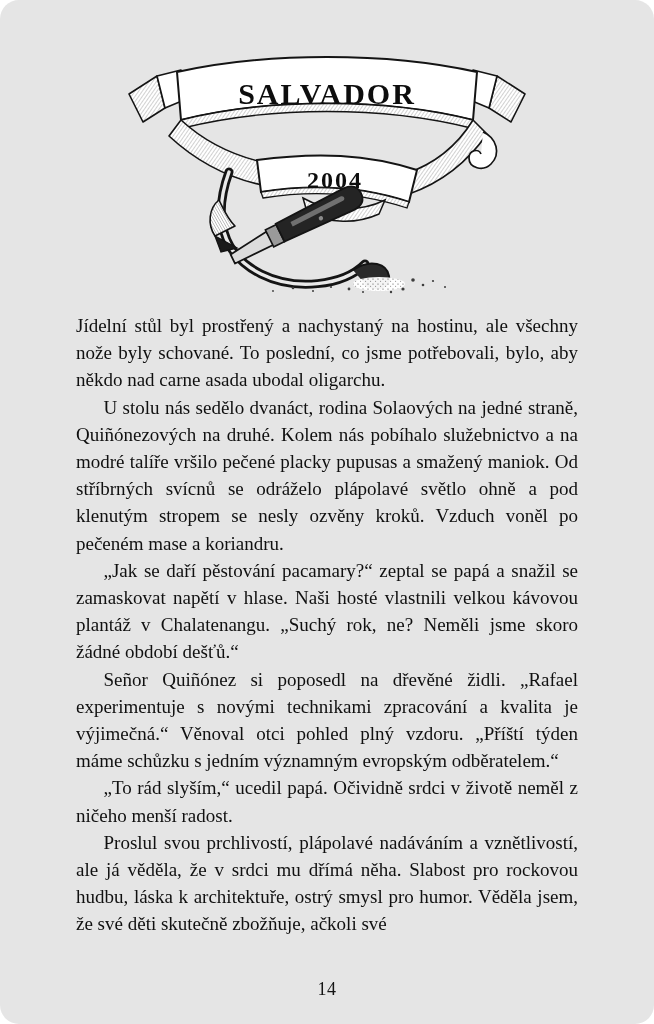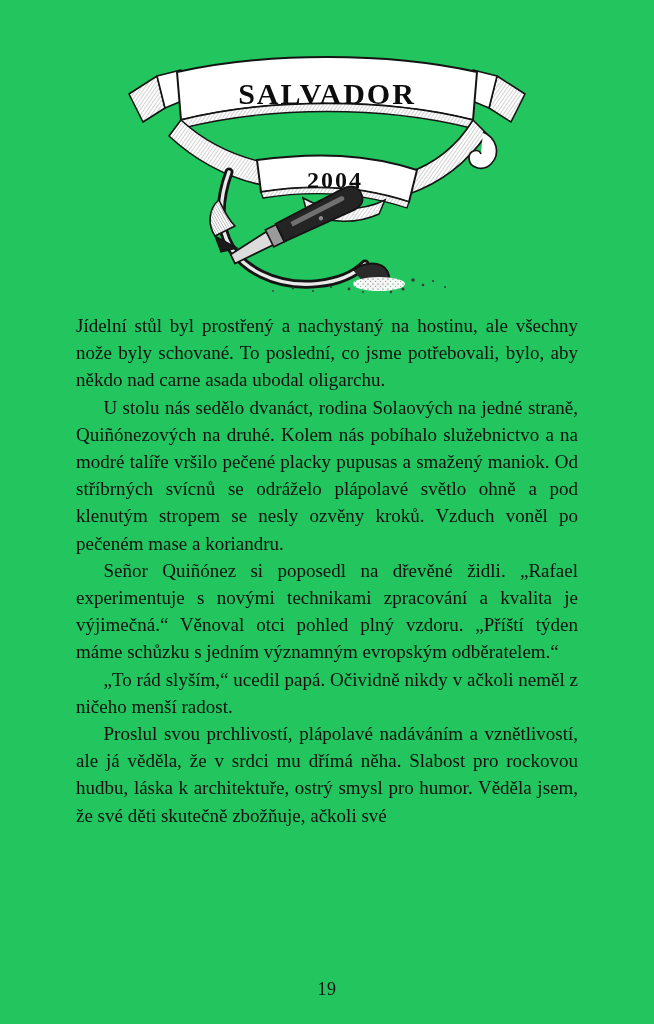--- a/index.html
+++ b/index.html
@@ -12,21 +12,22 @@
     height: 1024px;
     position: relative;
     overflow: hidden;
     font-family: "Liberation Serif", "DejaVu Serif", serif;
     color: #101010;
   }
 
   .page {
     position: absolute;
     inset: 0;
-    background: #22c55e;
+    background: #e5e5e5;
+    border-radius: 19px;
   }
 
   
   .ornament {
     position: absolute;
     left: 0;
     right: 0;
     top: 48px;
     height: 246px;
     display: flex;
@@ -184,20 +185,21 @@
           <circle cx="328" cy="239" r="1.0"></circle>
         <circle cx="274" cy="244" r="1.2"></circle>
           <circle cx="246" cy="244" r="1.0"></circle>
       </g>
     </svg>
   </div>
 
   <div class="textblock">
     <p>Jídelní stůl byl prostřený a nachystaný na hostinu, ale všechny nože byly schované. To poslední, co jsme potřebovali, bylo, aby někdo nad carne asada ubodal oligarchu.</p>
     <p>U stolu nás sedělo dvanáct, rodina Solaových na jedné straně, Quiñónezových na druhé. Kolem nás pobíhalo služebnictvo a na modré talíře vršilo pečené placky pupusas a smažený maniok. Od stříbrných svícnů se odráželo plápolavé světlo ohně a pod klenutým stropem se nesly ozvěny kroků. Vzduch voněl po pečeném mase a koriandru.</p>
+    <p>„Jak se daří pěstování pacamary?“ zeptal se papá a snažil se zamaskovat napětí v hlase. Naši hosté vlastnili velkou kávovou plantáž v Chalatenangu. „Suchý rok, ne? Neměli jsme skoro žádné období dešťů.“</p>
     <p>Señor Quiñónez si poposedl na dřevěné židli. „Rafael experimentuje s novými technikami zpracování a kvalita je výjimečná.“ Věnoval otci pohled plný vzdoru. „Příští týden máme schůzku s jedním významným evropským odběratelem.“</p>
-    <p>„To rád slyším,“ ucedil papá. Očividně nikdy v ačkoli neměl z ničeho menší radost.</p>
+    <p>„To rád slyším,“ ucedil papá. Očividně srdci v životě neměl z ničeho menší radost.</p>
     <p>Proslul svou prchlivostí, plápolavé nadáváním a vznětlivostí, ale já věděla, že v srdci mu dřímá něha. Slabost pro rockovou hudbu, láska k architektuře, ostrý smysl pro humor. Věděla jsem, že své děti skutečně zbožňuje, ačkoli své</p>
   </div>
 
-  <div class="folio">19</div>
+  <div class="folio">14</div>
 
 </div>
 
 </body></html>

